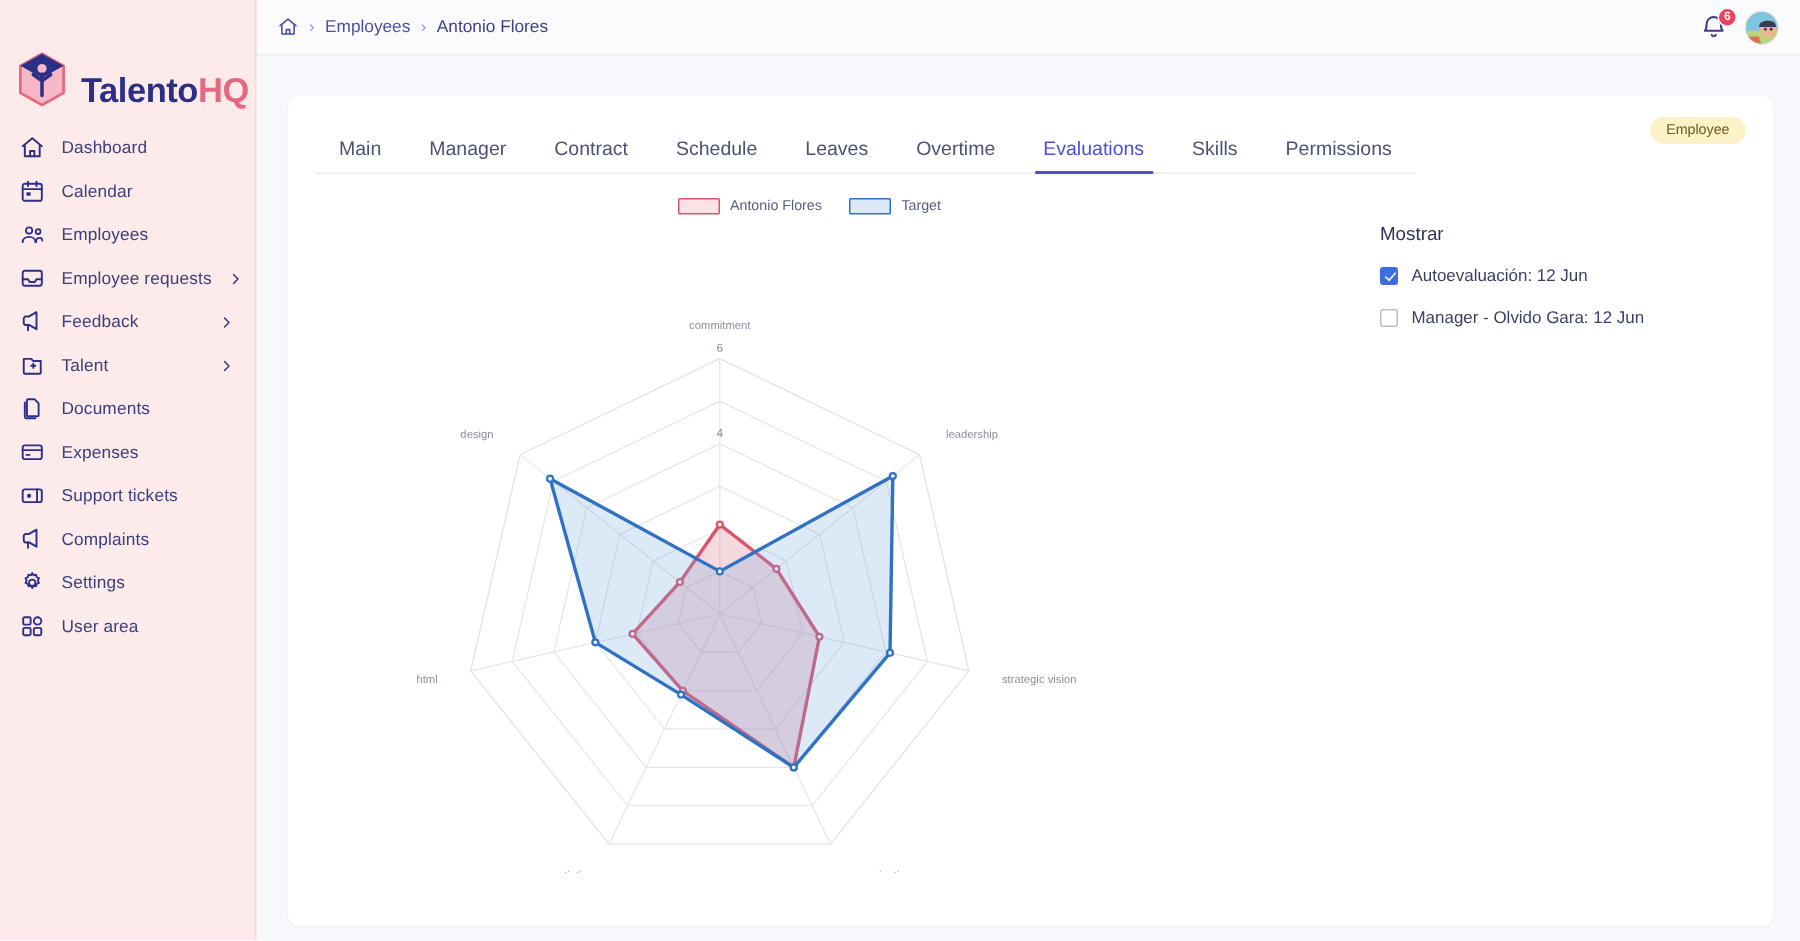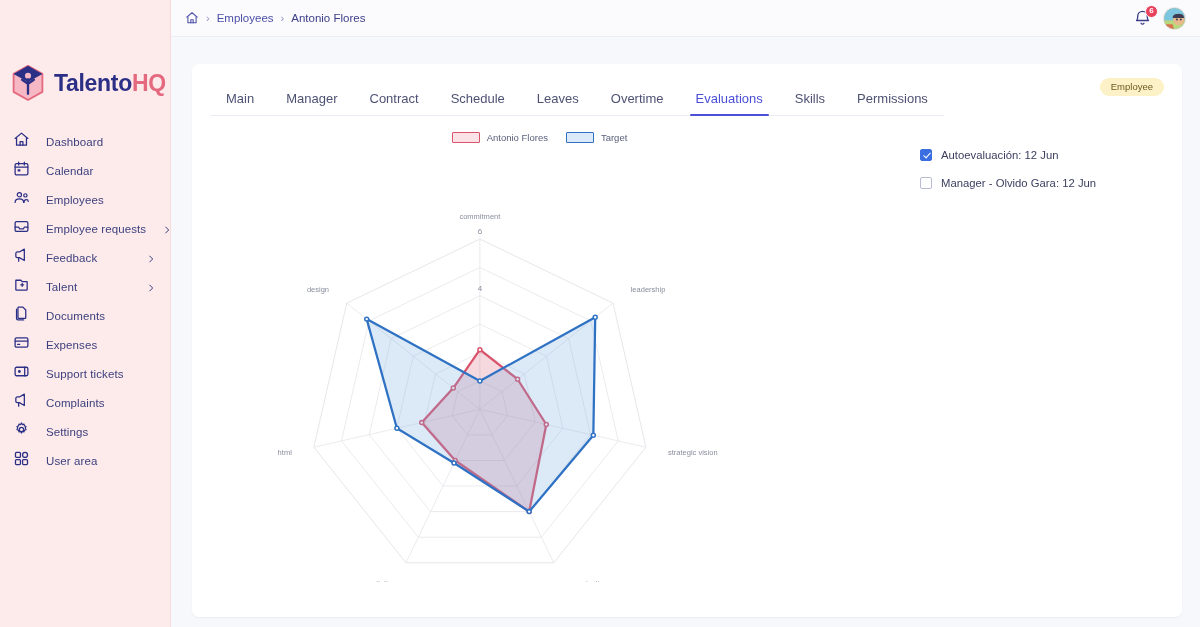--- a/index.html
+++ b/index.html
@@ -16,44 +16,43 @@
   .sidebar {
     width: 171px;
     height: 627px;
     background: #fdeaea;
     flex: 0 0 171px;
     position: relative;
     border-right: 1px solid #f5dada;
   }
   .logo-row {
     display: flex;
-    align-items: center;
+    align-items: flex-end;
     gap: 8px;
     padding: 24px 0 0 10px;
     height: 72px;
-    margin-top: 35px;
   }
   .logo-mark { width: 36px; height: 38px; flex: 0 0 36px; }
   .logo-text {
     font-size: 23px;
     font-weight: 700;
     letter-spacing: -0.3px;
     line-height: 1;
     white-space: nowrap;
   }
   .logo-text .t1 { color: #2b2f86; }
   .logo-text .t2 { color: #e4697f; }
 
   .nav { margin-top: 12px; }
   .nav-item {
     display: flex;
-    align-items: flex-end;
+    align-items: center;
     height: 29px;
     padding: 0 14px 0 12px;
-    gap: 16px;
+    gap: 11px;
     cursor: pointer;
     position: relative;
   }
   .nav-ico {
     width: 18px; height: 18px;
     flex: 0 0 18px;
     display: flex; align-items: center; justify-content: center;
     color: #2b2f86;
   }
   .nav-ico svg { width: 17px; height: 17px; display: block; }
@@ -515,20 +514,21 @@
                   <text x="505.9" y="308.6" text-anchor="start" fill="#8b8e9e" font-size="8" font-family="&quot;Liberation Sans&quot;, sans-serif">strategic vision</text>
                   <text x="394.9" y="447.7" text-anchor="start" fill="#8b8e9e" font-size="8" font-family="&quot;Liberation Sans&quot;, sans-serif">comunication</text>
                   <text x="217.1" y="447.7" text-anchor="end" fill="#8b8e9e" font-size="8" font-family="&quot;Liberation Sans&quot;, sans-serif">negotiation</text>
                   <text x="106.1" y="308.6" text-anchor="end" fill="#8b8e9e" font-size="8" font-family="&quot;Liberation Sans&quot;, sans-serif">html</text>
                   <text x="145.7" y="135.2" text-anchor="end" fill="#8b8e9e" font-size="8" font-family="&quot;Liberation Sans&quot;, sans-serif">design</text>
                 </svg>
             </div>
           </div>
 
           <aside class="side-col">
+            <div class="panel-title">Mostrar</div>
 
             <label class="check-row">
               <span class="cbox checked"></span>
               <span class="check-label">Autoevaluación: 12 Jun</span>
             </label>
 
             <label class="check-row">
               <span class="cbox"></span>
               <span class="check-label">Manager - Olvido Gara: 12 Jun</span>
             </label>

